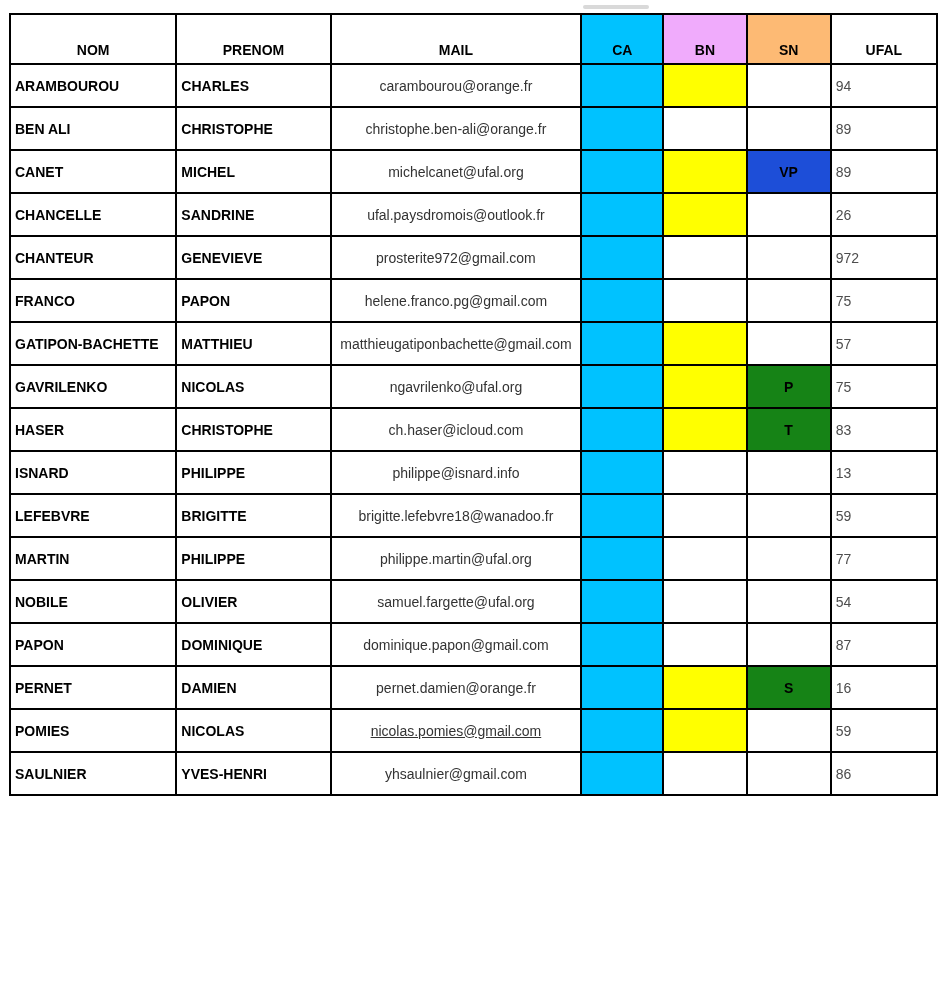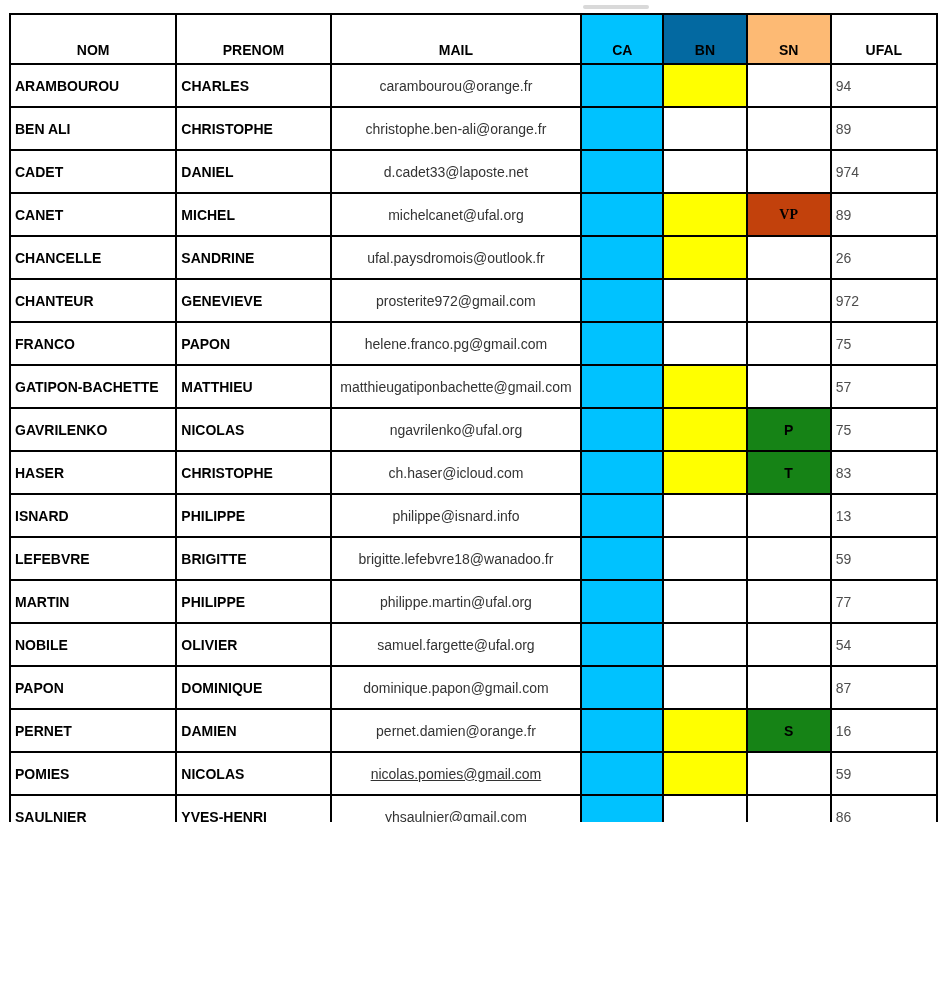--- a/index.html
+++ b/index.html
@@ -106,21 +106,21 @@
         <col class="c-bn">
         <col class="c-sn">
         <col class="c-ufal">
     </colgroup>
     <thead>
       <tr>
         <th>NOM</th>
         <th>PRENOM</th>
         <th>MAIL</th>
         <th class="hdr-ca" style="background: rgb(0, 194, 255);">CA</th>
-        <th class="hdr-bn" style="background: #0369a1;">BN</th>
+        <th class="hdr-bn" style="background: #f0abfc;">BN</th>
         <th class="hdr-sn" style="background: #fdba74;">SN</th>
         <th>UFAL</th>
       </tr>
     </thead>
     <tbody>
         <tr>
           <td class="cell-name">ARAMBOUROU</td>
           <td class="cell-name">CHARLES</td>
           <td class="cell-mail"><span class="mail-text">carambourou@orange.fr</span></td>
           <td class="cell-flag" style="background: rgb(0, 194, 255);"></td>
@@ -131,35 +131,26 @@
         <tr>
           <td class="cell-name">BEN ALI</td>
           <td class="cell-name">CHRISTOPHE</td>
           <td class="cell-mail"><span class="mail-text">christophe.ben-ali@orange.fr</span></td>
           <td class="cell-flag" style="background: rgb(0, 194, 255);"></td>
           <td class="cell-flag"></td>
           <td class="cell-flag"></td>
           <td class="cell-ufal">89</td>
         </tr>
         <tr>
-          <td class="cell-name">CADET</td>
-          <td class="cell-name">DANIEL</td>
-          <td class="cell-mail"><span class="mail-text">d.cadet33@laposte.net</span></td>
-          <td class="cell-flag" style="background: rgb(0, 194, 255);"></td>
-          <td class="cell-flag"></td>
-          <td class="cell-flag"></td>
-          <td class="cell-ufal">974</td>
-        </tr>
-        <tr>
           <td class="cell-name">CANET</td>
           <td class="cell-name">MICHEL</td>
           <td class="cell-mail"><span class="mail-text">michelcanet@ufal.org</span></td>
           <td class="cell-flag" style="background: rgb(0, 194, 255);"></td>
           <td class="cell-flag" style="background: rgb(255, 255, 0);"></td>
-          <td class="cell-flag" style="background: #c2410c; font-family: Liberation Serif, serif;">VP</td>
+          <td class="cell-flag" style="background: #1d4ed8;">VP</td>
           <td class="cell-ufal">89</td>
         </tr>
         <tr>
           <td class="cell-name">CHANCELLE</td>
           <td class="cell-name">SANDRINE</td>
           <td class="cell-mail"><span class="mail-text">ufal.paysdromois@outlook.fr</span></td>
           <td class="cell-flag" style="background: rgb(0, 194, 255);"></td>
           <td class="cell-flag" style="background: rgb(255, 255, 0);"></td>
           <td class="cell-flag"></td>
           <td class="cell-ufal">26</td>

